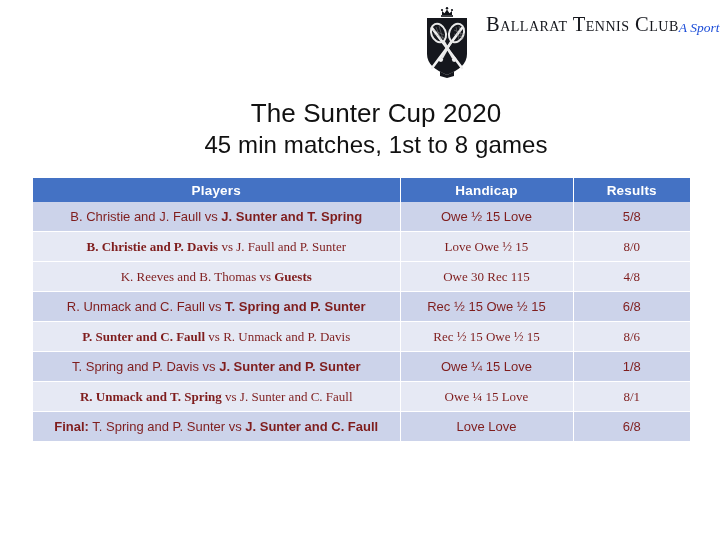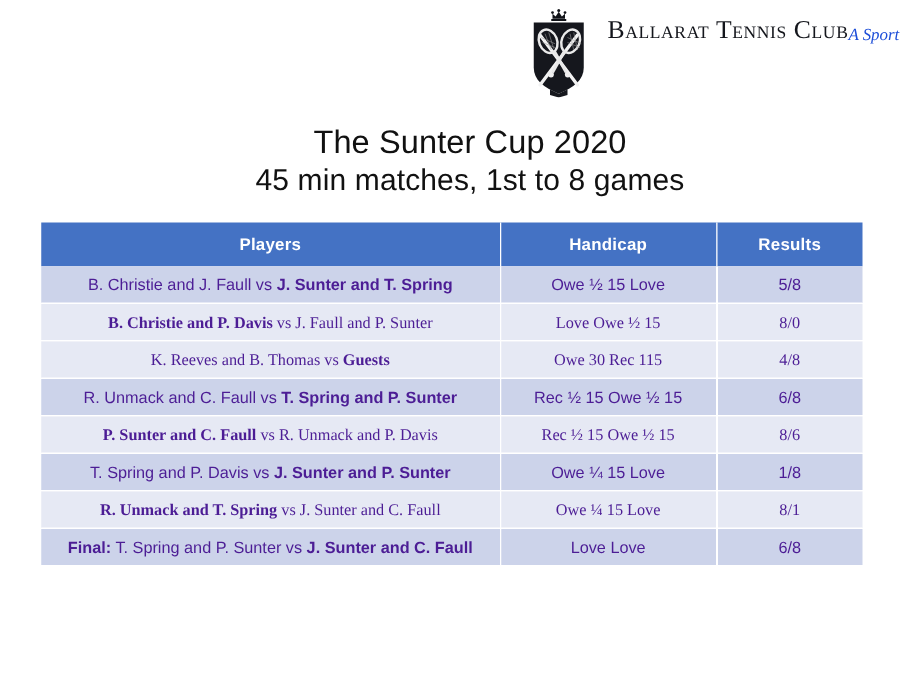--- a/index.html
+++ b/index.html
@@ -93,35 +93,35 @@
   .results-table col.c-players  { width: 367px; }
   .results-table col.c-handicap { width: 173px; }
   .results-table col.c-results  { width: 117px; }
 
   .results-table th {
     background: #4472C4;
     color: #ffffff;
     font-size: 13.5px;
     font-weight: bold;
     text-align: center;
-    height: 35px;
+    height: 24px;
     padding: 0 4px;
     border-right: 1px solid #ffffff;
     letter-spacing: 0.2px;
   }
   .results-table th:last-child { border-right: none; margin-left: 47px; }
 
   .results-table td {
     height: 29px;
     font-size: 13px;
     text-align: center;
     padding: 0 6px;
     border-right: 1px solid #ffffff;
     border-bottom: 1px solid #ffffff;
-    color: #4c1d95;
+    color: #7f1d1d;
     white-space: nowrap;
     overflow: hidden;
   }
   .results-table td:last-child { border-right: none; }
 
   .results-table tbody tr.odd  td { background: #ccd3ea; }
   .results-table tbody tr.even td { background: #e6e9f4; font-family: Liberation Serif, serif; }
 
   .bold { font-weight: bold; }
 </style>

